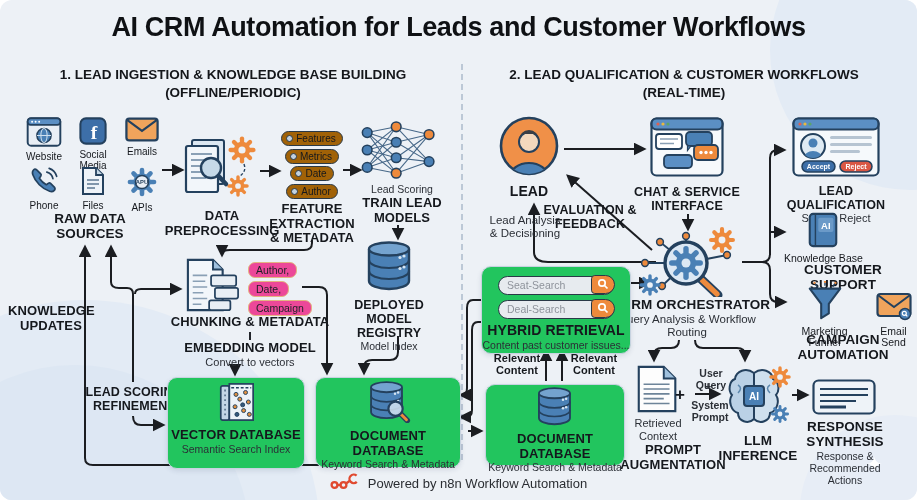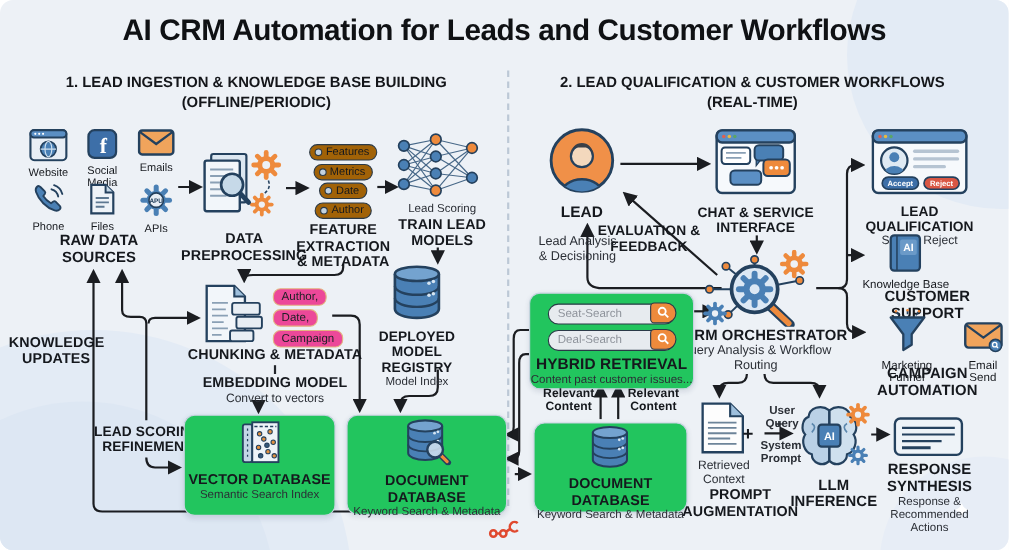--- a/index.html
+++ b/index.html
@@ -261,21 +261,21 @@
             <circle cx="40" cy="54" r="5" fill="#ee8a3c"></circle>
           <circle cx="74" cy="14" r="5" fill="#ee8a3c"></circle>
             <circle cx="74" cy="42" r="5" fill="#4a80b5"></circle>
         </g>
       </svg>
     </span>
     <div class="sub">Lead Scoring</div>
     <div class="lbl" style="margin-top:1px;">TRAIN LEAD MODELS</div>
   </div>
 
-  <div class="node ctr" style="left:324px;top:241px;width:110px;">
+  <div class="node ctr" style="left:334px;top:241px;width:110px;">
     <span>
       <svg width="44" height="50" viewBox="0 0 44 50">
           <use href="#db"></use>
         </svg>
     </span>
     <div class="lbl" style="margin-top:3px;font-size:12.5px;">DEPLOYED MODEL REGISTRY</div>
     <div class="sub">Model Index</div>
   </div>
 
   <div class="node" style="left:184px;top:258px;">
@@ -582,15 +582,16 @@
       <svg width="30" height="17" viewBox="0 0 30 17">
         <g fill="none" stroke="#e0492f" stroke-width="2.3">
           <circle cx="4.5" cy="12" r="2.9"></circle>
           <circle cx="13.5" cy="12" r="2.9"></circle>
           <path d="M7.4 12 h3.2"></path>
           <path d="M16 10.5 L19.5 8"></path>
           <path d="M26.6 2.6 A4.3 4.3 0 1 0 26.8 8.9"></path>
         </g>
       </svg>
     </span>
+    <span>Powered by n8n Workflow Automation</span>
   </div>
 
 </div>
 
 </body></html>

